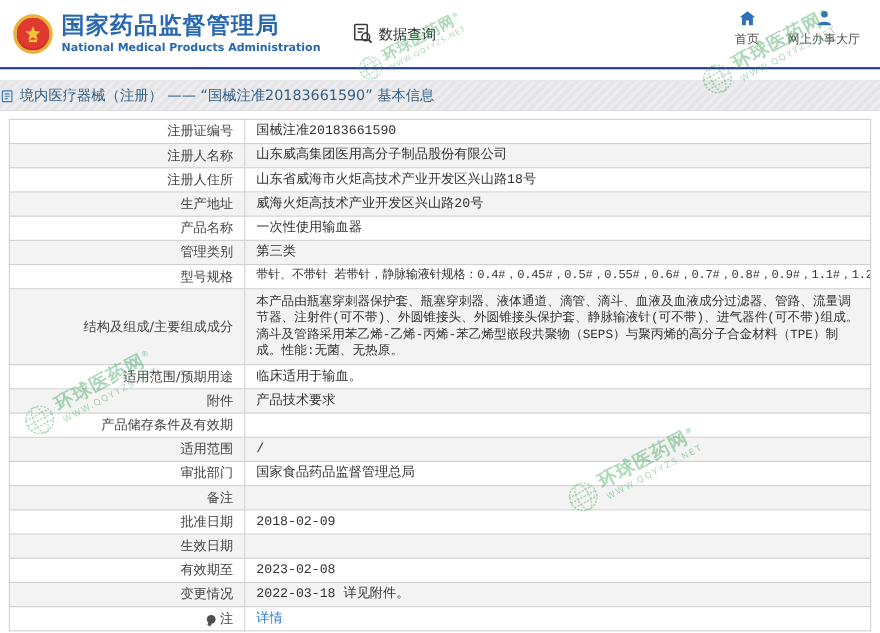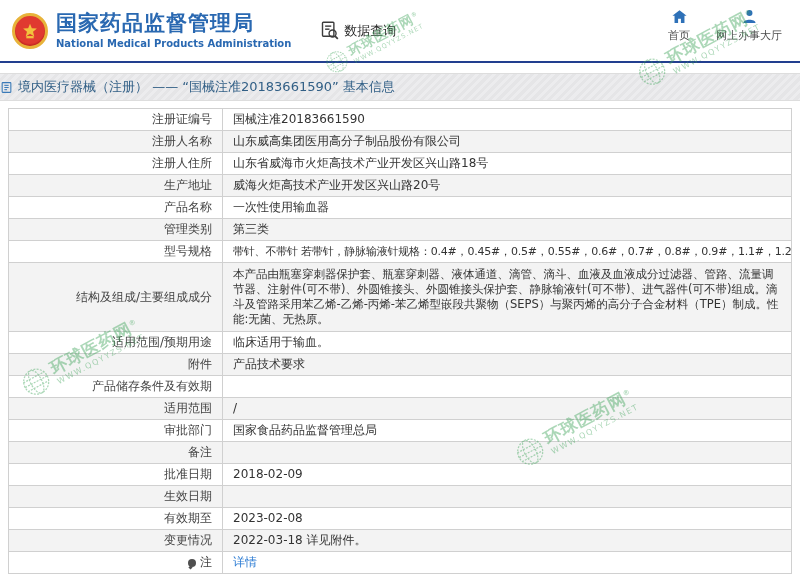--- a/index.html
+++ b/index.html
@@ -30,21 +30,21 @@
   .bc-bar .bc-text { font-size:13px; color:#315f86; margin-left:5px; }
 
   
   .table-wrap { margin:7px 8px 0 8px; }
   table.info { width:100%; border-collapse:collapse; table-layout:fixed;border-radius:24px; }
   table.info col.c1 { width:214px; }
   table.info td { border:1px solid #d0d0d0; font-size:12px; vertical-align:middle;
     padding:3px 10px; line-height:15px; }
   table.info tr:nth-child(even) td { background:#f3f3f3; }
   td.label { text-align:right; color:#444; padding-right:12px; }
-  td.value { color:#333; padding-left:12px; overflow:hidden; }
+  td.value { color:#333; padding-left:12px; overflow:hidden;font-family:Liberation Mono, monospace; }
   td.value.tight { white-space:nowrap; font-size:11px; letter-spacing:-0.2px; }
   td.value.multi { font-size:11.5px; line-height:15px; padding-top:4px; padding-bottom:4px; }
   a.detail-link { color:#2b7bd3; text-decoration:none; cursor:pointer; }
   .note-icon { width:8px; height:8px; background:#4f4f4f; border-radius:50%;
     display:inline-block; position:relative; margin-right:4px; vertical-align:middle; }
   .note-icon::after { content:""; position:absolute; left:1px; bottom:-2px;
     width:3px; height:3px; background:#4f4f4f; transform:rotate(45deg); }
 
   
   .wm { position:absolute; display:flex; align-items:flex-end; gap:4px;

